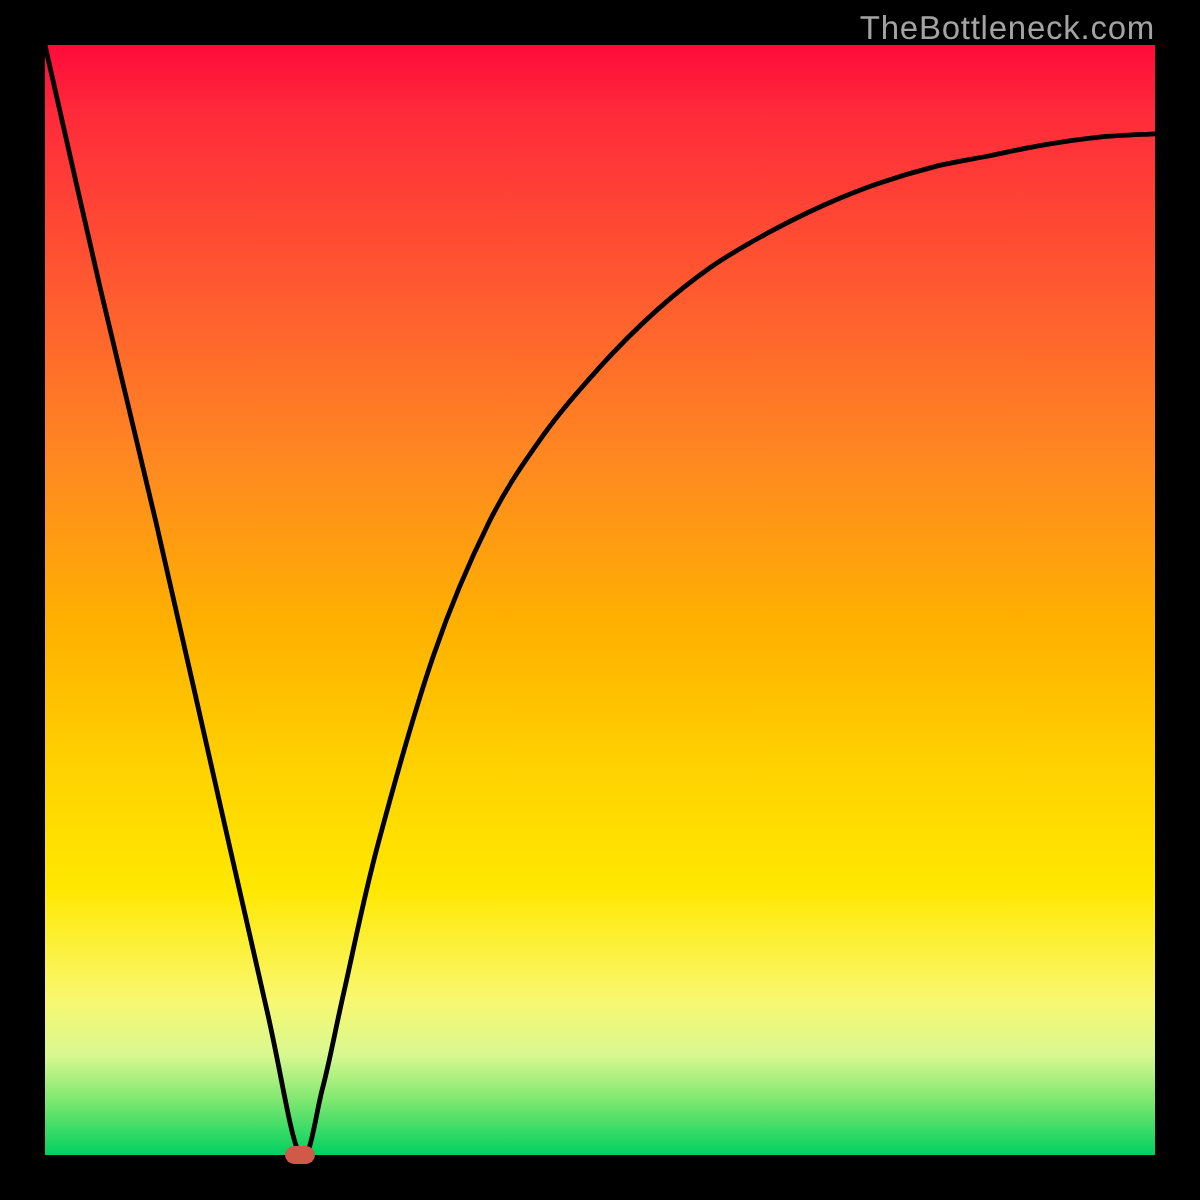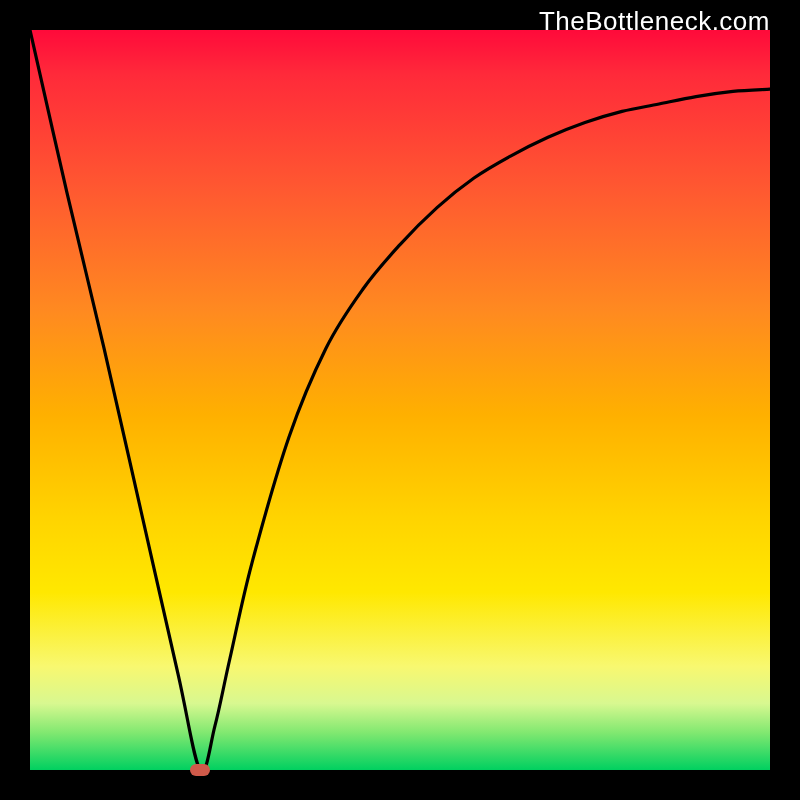--- a/index.html
+++ b/index.html
@@ -38,23 +38,23 @@
       #d8f890 91%,
       #80e870 95%,
       #00d060 100%
     );
   }
   .credit {
     position: absolute;
     top: 6px;
     right: 30px;
     font-family: Arial, Helvetica, sans-serif;
-    font-size: 26px;
+    font-size: 22px;
     letter-spacing: 0.5px;
-    color: #ffffff;
+    color: #a3a3a3;
   }
   svg.curve {
     position: absolute;
     left: 0;
     top: 0;
     width: 740px;
     height: 740px;
   }
   .marker {
     position: absolute;

